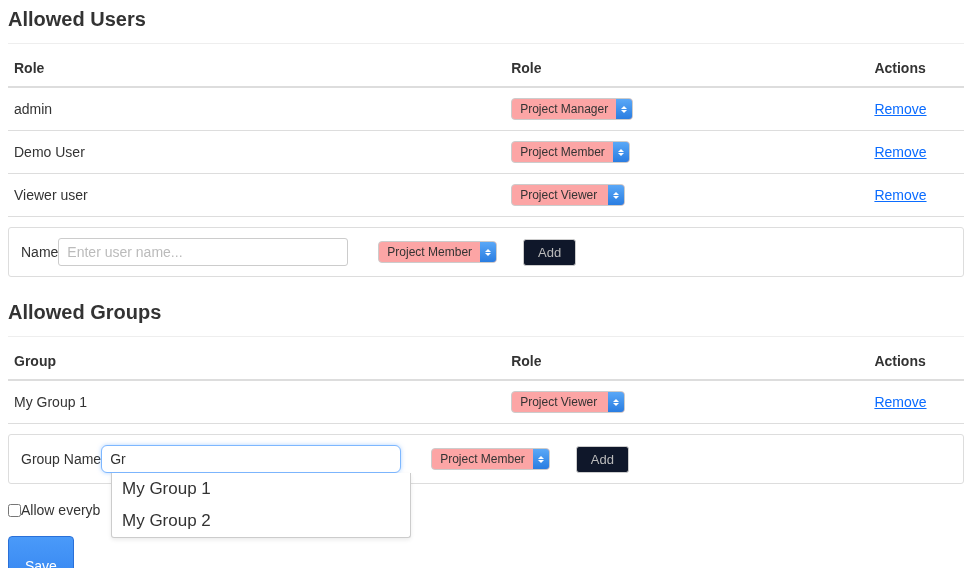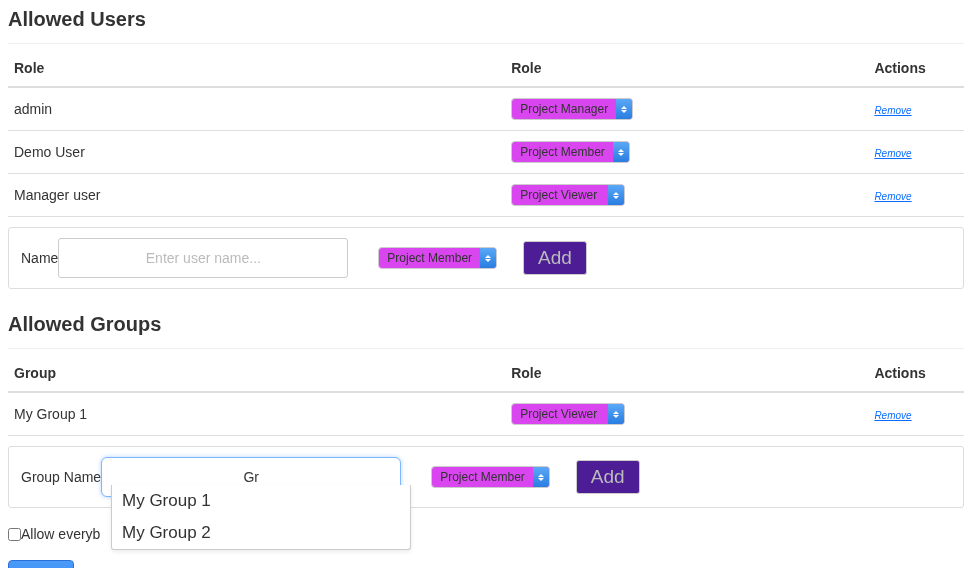--- a/index.html
+++ b/index.html
@@ -37,21 +37,21 @@
     .col-user { width: 52%; }
     .col-role { width: 38%; margin-left: 27px; }
     .col-actions { width: 10%; }
     .select {
       display: inline-flex;
       align-items: stretch;
       border: 1px solid #ccc;
       border-radius: 4px;
       overflow: hidden;
       font-size: 12px;
-      background: #d946ef;
+      background: #fca5a5;
       height: 22px;
       cursor: pointer;
     }
     .select .select-text {
       padding: 3px 8px;
       min-width: 96px;
     }
     .select .select-btn {
       width: 16px;
       background: linear-gradient(#5aa8f7, #2a7de1);
@@ -70,61 +70,59 @@
     .select .arrow-down {
       width: 0; height: 0;
       border-left: 3px solid transparent;
       border-right: 3px solid transparent;
       border-top: 3px solid #fff;
     }
     .remove-link {
       color: #0b6cff;
       text-decoration: underline;
       cursor: pointer;
-      font-size: 10px;
-      font-style: italic;
+      font-size: 14px;
     }
     .add-row {
       border: 1px solid #ddd;
       border-radius: 3px;
       padding: 10px 12px;
       display: flex;
       align-items: center;
       margin-bottom: 24px;
     }
     .add-row label {
       font-size: 14px;
       color: #333;
     }
     .text-input {
       border: 1px solid #ccc;
       border-radius: 3px;
-      height: 40px;
+      height: 28px;
       padding: 4px 8px;
       font-size: 14px;
       color: #333;
-      text-align: center;
     }
     .text-input::placeholder { color: #bbb; }
     .text-input.active {
       border-color: #7db7ff;
       box-shadow: 0 0 4px rgba(100,170,255,0.5);
       outline: none;
       border-radius: 6px;
     }
     .add-input-user { width: 290px; }
     .add-input-group { width: 300px; }
     .add-select-wrap { margin-left: 30px; }
     .add-btn {
       border: 1px solid #ccc;
       border-radius: 3px;
-      background: #4c1d95;
+      background: #0f172a;
       color: #bbb;
       padding: 5px 14px;
-      font-size: 19px;
+      font-size: 13px;
       margin-left: 26px;
       cursor: default;
     }
     .autocomplete {
       position: absolute;
       background: #fff;
       border: 1px solid #ccc;
       border-top: none;
       border-radius: 0 0 3px 3px;
       box-shadow: 0 2px 4px rgba(0,0,0,0.08);
@@ -190,21 +188,21 @@
           <span class="select-text">Project Member</span>
           <span class="select-btn">
               <span class="arrow-up"></span>
               <span class="arrow-down"></span>
             </span>
         </div>
       </td>
       <td><a class="remove-link">Remove</a></td>
     </tr>
     <tr>
-      <td>Manager user</td>
+      <td>Viewer user</td>
       <td>
         <div class="select">
           <span class="select-text">Project Viewer</span>
           <span class="select-btn">
               <span class="arrow-up"></span>
               <span class="arrow-down"></span>
             </span>
         </div>
       </td>
       <td><a class="remove-link">Remove</a></td>

